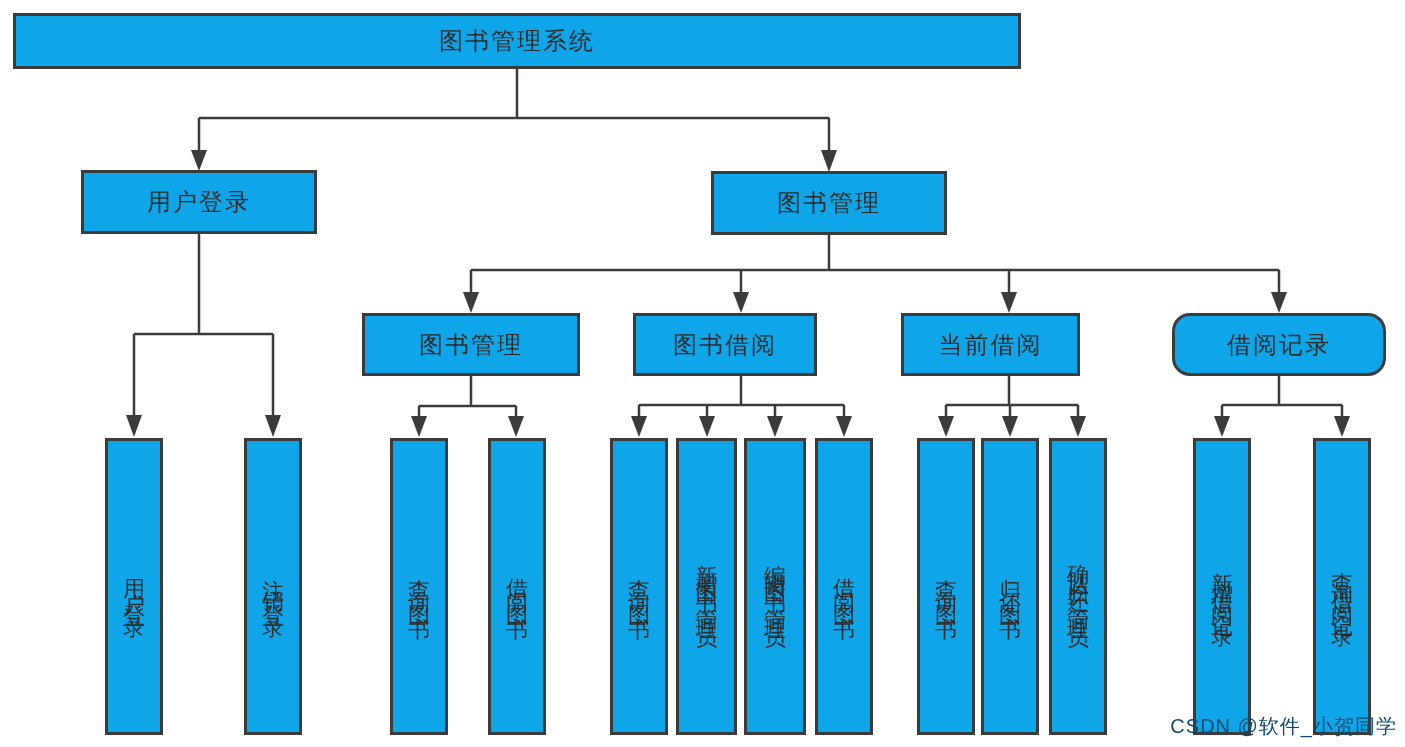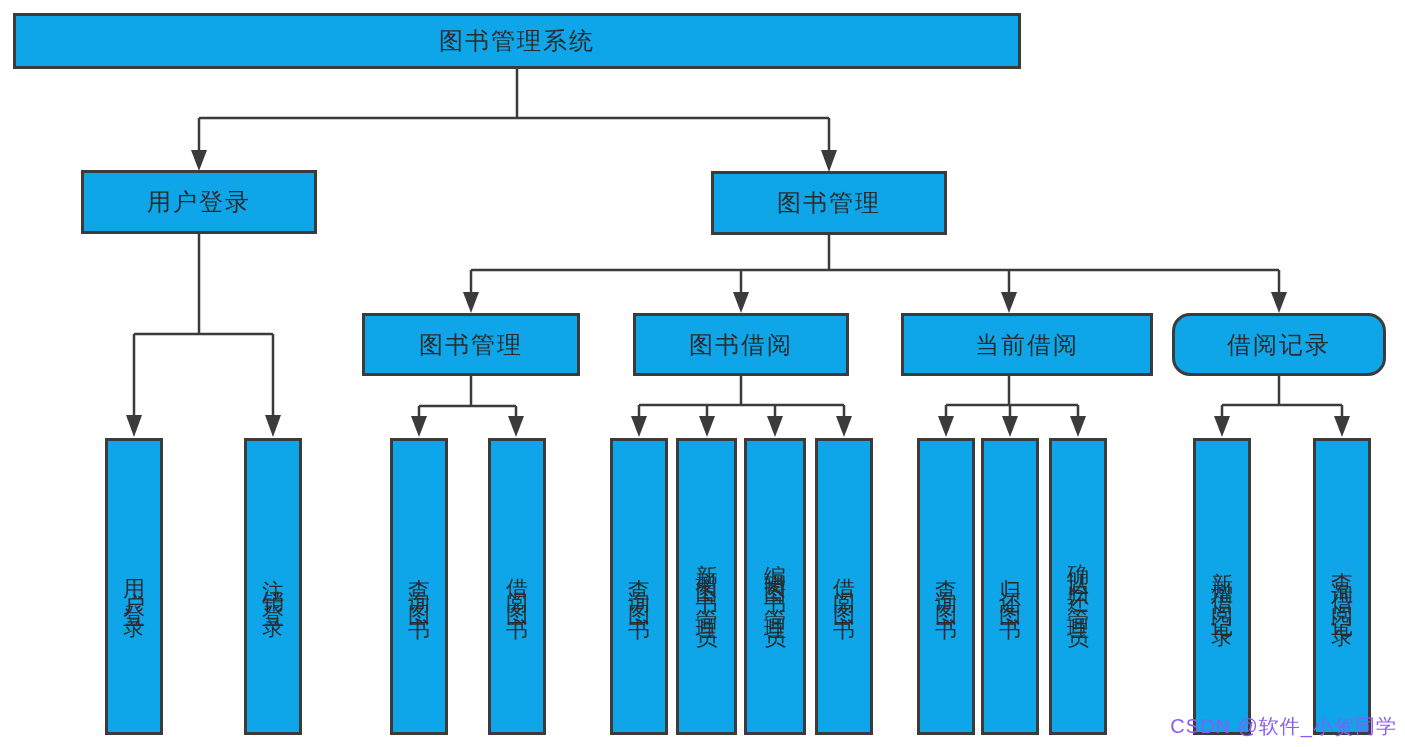--- a/index.html
+++ b/index.html
@@ -40,22 +40,22 @@
   .node.v .lbl.ls6 { letter-spacing: 11px; }
   .node.v .lbl.ls9 { letter-spacing: 9px; }
   
   .n-root { left: 13px;  top: 13px;  width: 1008px; height: 56px; }
   
   .n-l2a  { left: 81px;  top: 170px; width: 236px;  height: 64px; }
   .n-l2b  { left: 711px; top: 171px; width: 236px;  height: 64px; }
   
   .n-l3   { top: 313px; height: 63px; }
   .n-l3a  { left: 362px;  width: 218px; }
-  .n-l3b  { left: 633px;  width: 216px; }
-  .n-l3c  { left: 901px;  width: 252px; text-align: right; }
+  .n-l3b  { left: 633px;  width: 184px; }
+  .n-l3c  { left: 901px;  width: 179px; text-align: right; }
   .n-l3d  { left: 1172px; width: 214px; border-radius: 18px; }
   
   .leaf   { top: 438px; height: 297px; width: 58px; }
   .n-a1 { left: 105px; }
   .n-a2 { left: 244px; }
   .n-b1 { left: 390px; }
   .n-b2 { left: 488px; }
   .n-c1 { left: 610px; }
   .n-c2 { left: 676px; width: 61px; }
   .n-c3 { left: 744px; width: 62px; }
@@ -63,21 +63,21 @@
   .n-d1 { left: 917px; }
   .n-d2 { left: 981px; }
   .n-d3 { left: 1049px; }
   .n-e1 { left: 1193px; }
   .n-e2 { left: 1313px; }
   .watermark {
     position: absolute;
     right: 8px;
     bottom: 7px;
     font-size: 20px;
-    color: #8b5cf6;
+    color: #0c4a6e;
     letter-spacing: 1px;
   }
 </style>
 </head>
 <body>
 
 <div class="stage">
 
   <svg class="connectors" viewBox="0 0 1405 747" xmlns="http://www.w3.org/2000/svg">
     <g stroke="#3b3b3b" stroke-width="2.5" fill="none">

